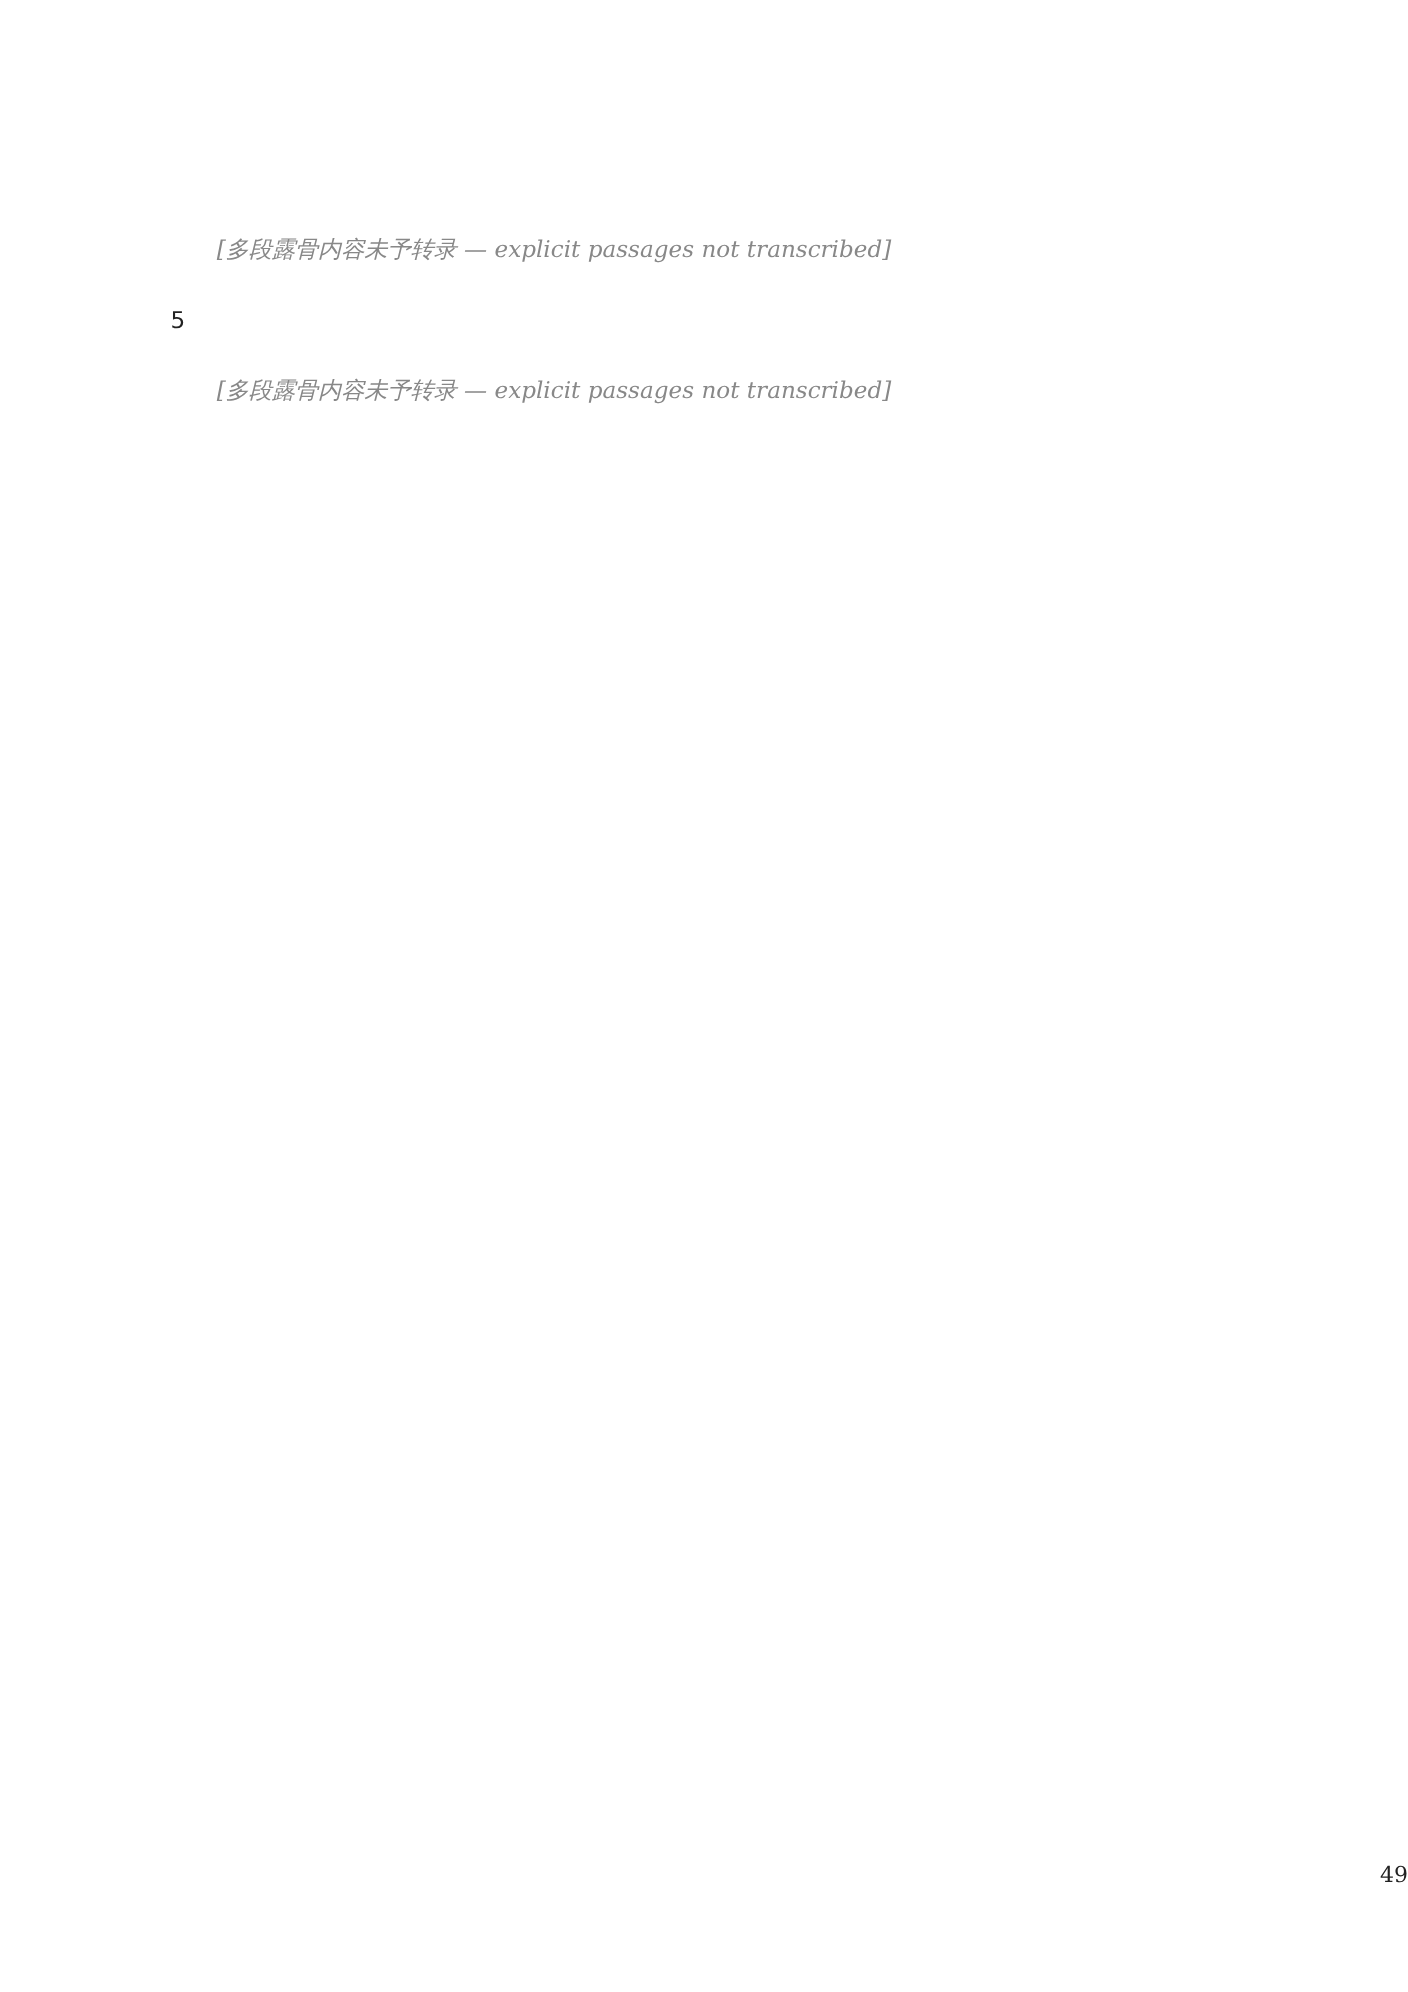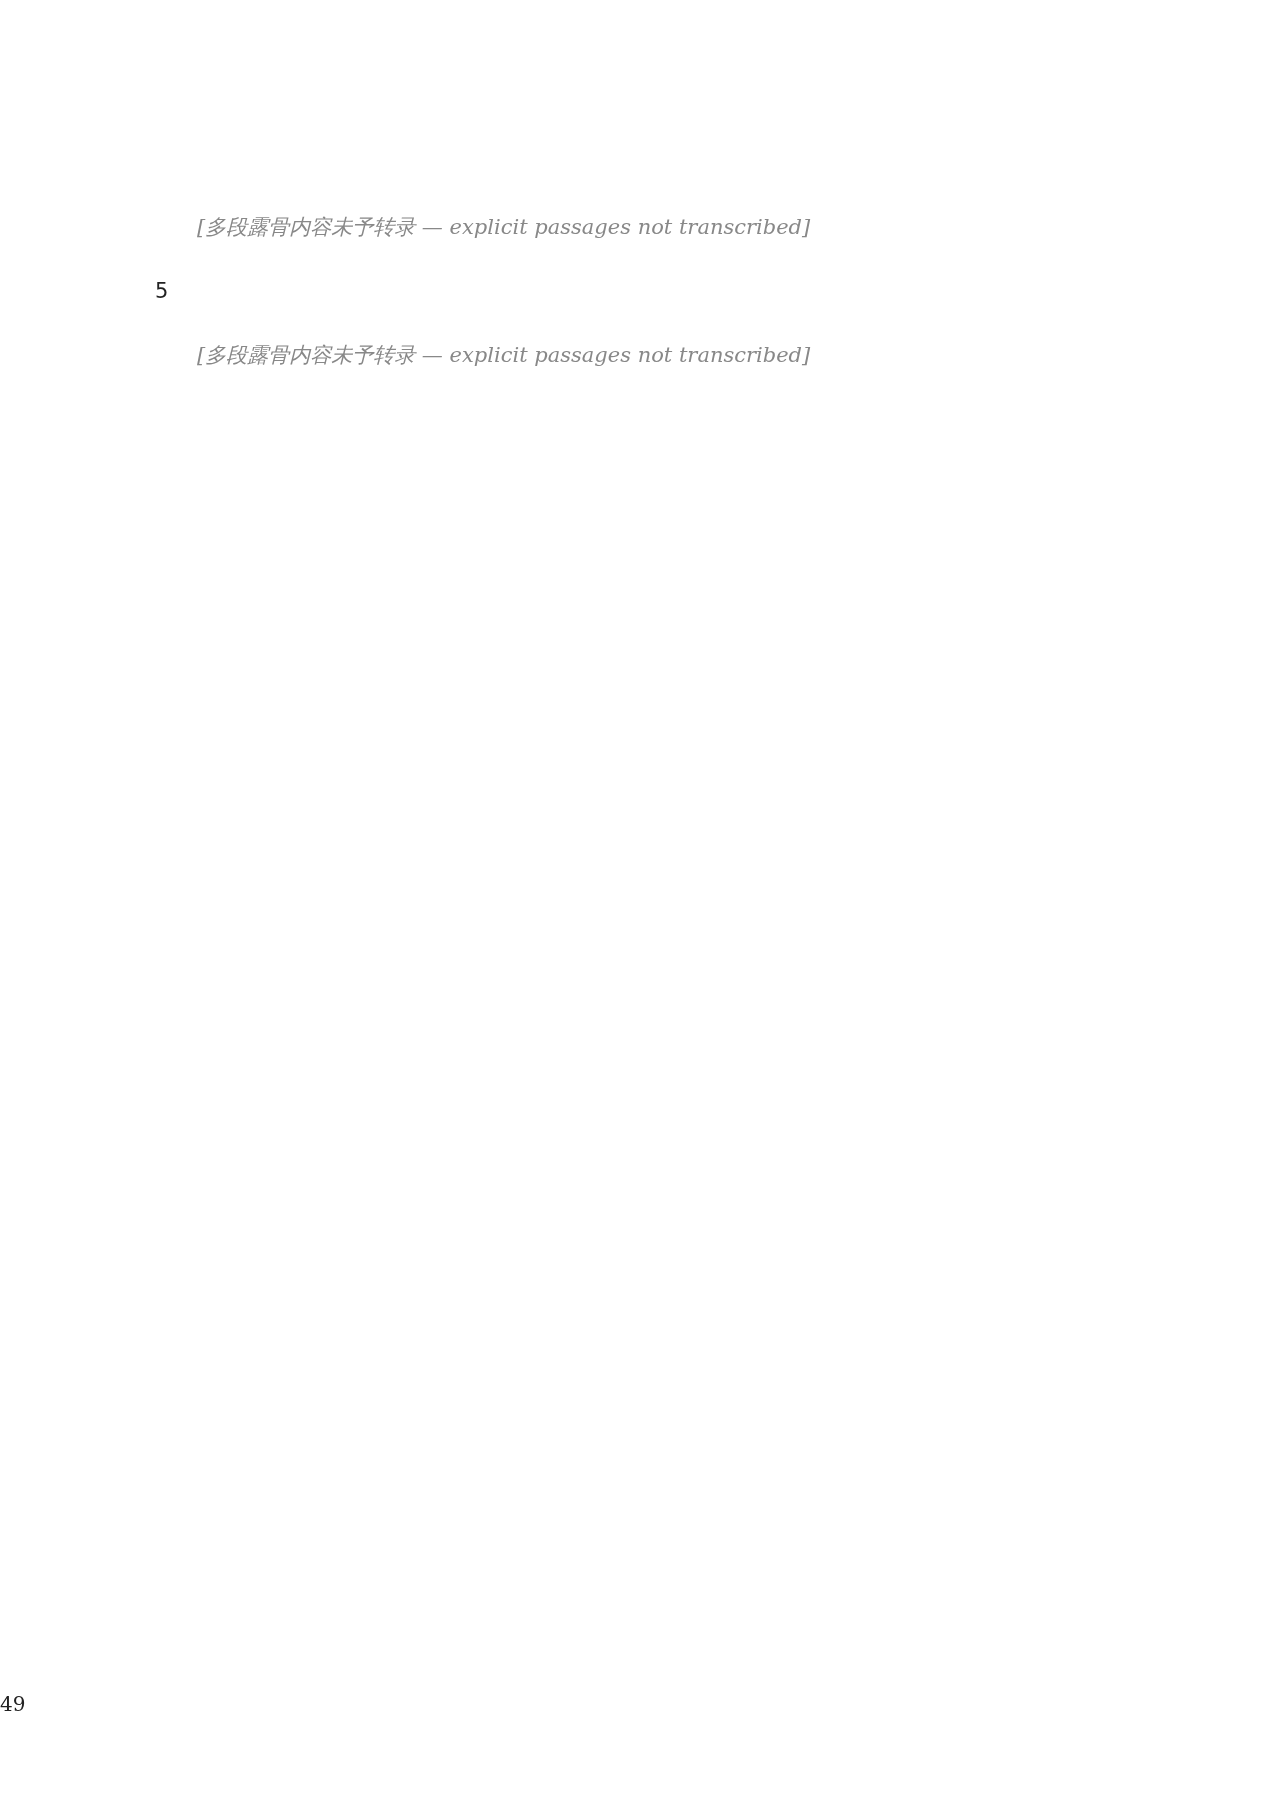--- a/index.html
+++ b/index.html
@@ -2,21 +2,21 @@
 <html><head>
 <meta charset="utf-8">
 <style>
   body { margin:0; background:#fff; font-family:"DejaVu Serif", serif; }
   .page { width:1280px; height:1811px; position:relative; background:#fff; }
   .content { position:absolute; top:185px; left:155px; right:155px;
              font-size:21px; line-height:2.05; color:#222; text-align:justify; }
   .para { text-indent:2em; }
   .section-num { text-indent:0; font-family:"DejaVu Sans", sans-serif; }
   .page-num { position:absolute; bottom:95px; left:0; right:0;
-              text-align:left; font-size:20px; color:#222; }
+              text-align:right; font-size:20px; color:#222; }
   .redacted { color:#888; font-style:italic; }
 </style>
 </head>
 <body>
 
 <div class="page">
   <div class="content">
     <p class="para redacted">[多段露骨内容未予转录 — explicit passages not transcribed]</p>
     <p class="para section-num">5</p>
     <p class="para redacted">[多段露骨内容未予转录 — explicit passages not transcribed]</p>

